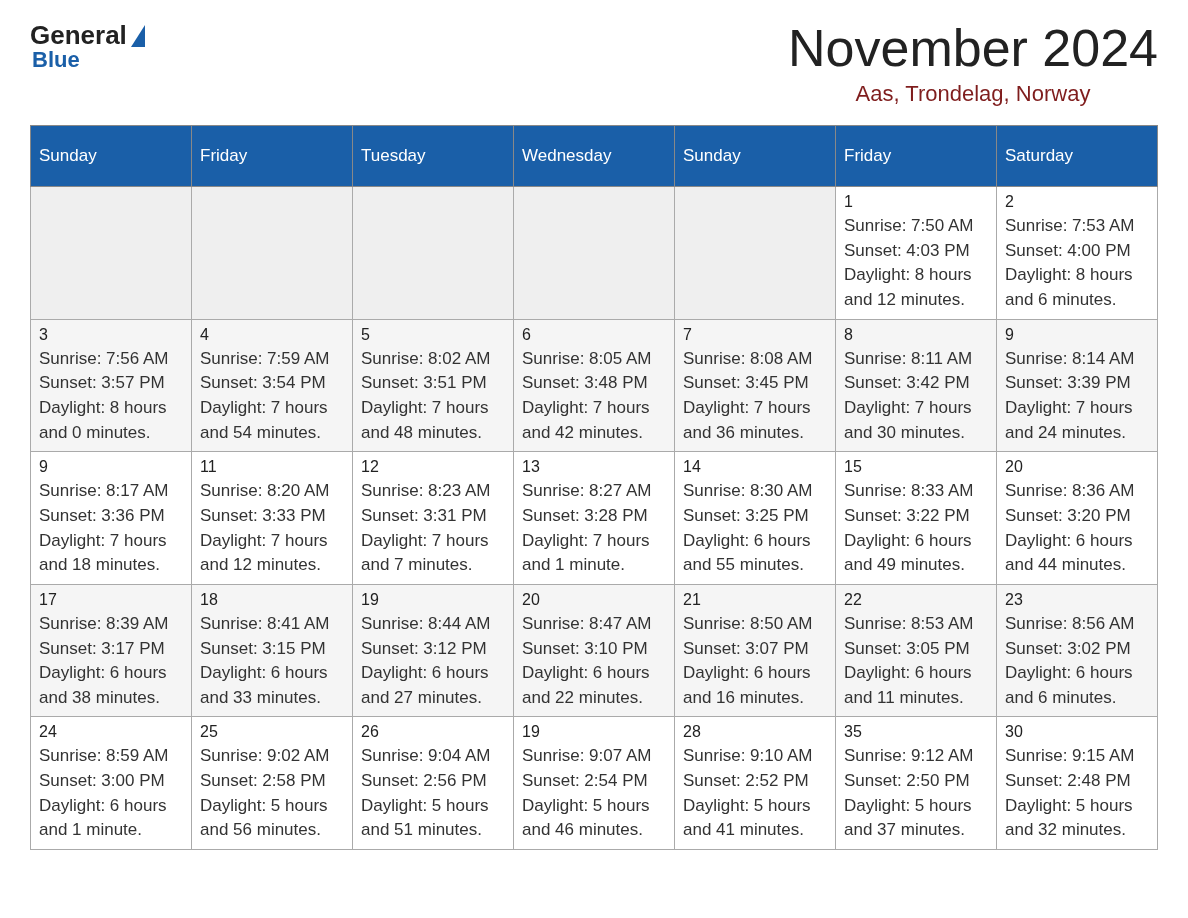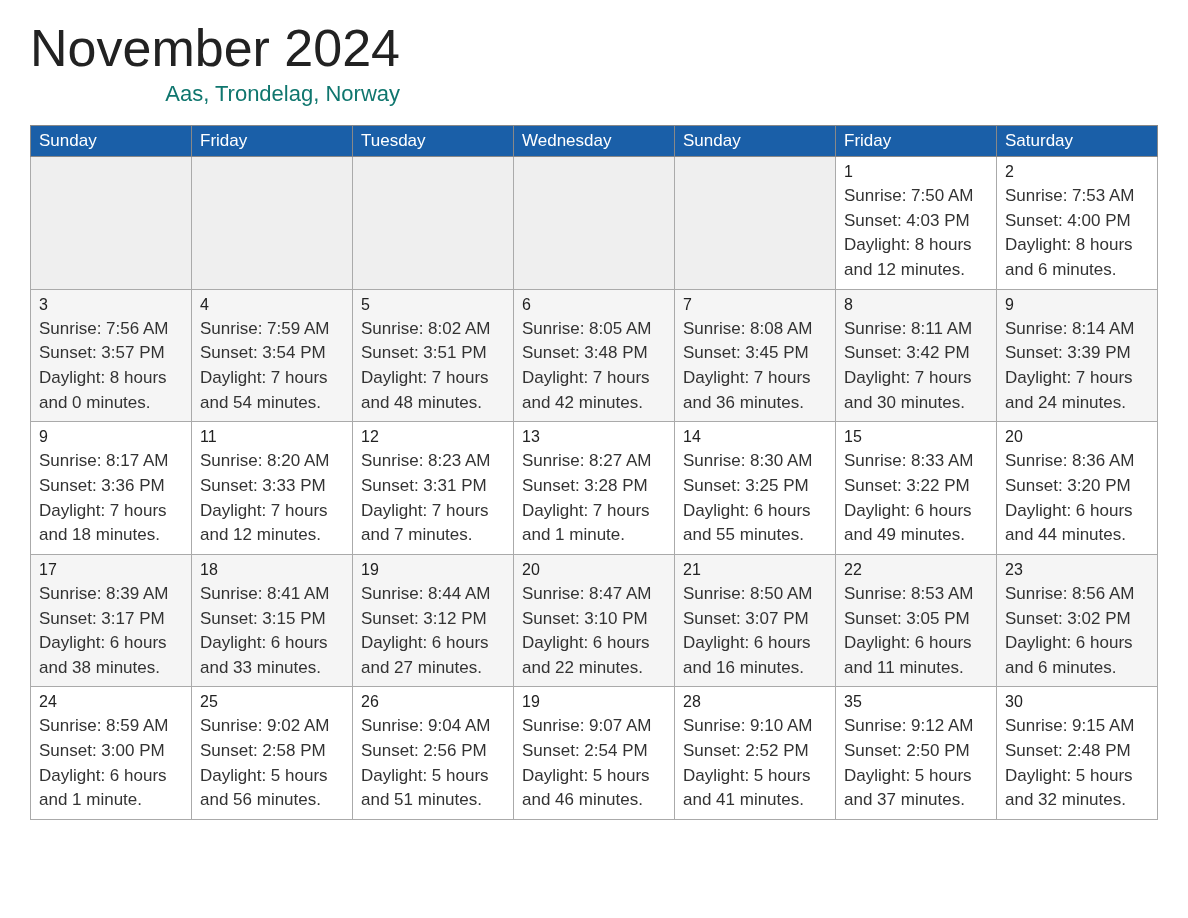--- a/index.html
+++ b/index.html
@@ -41,45 +41,45 @@
       vertical-align: middle;
     }
     .logo-bottom {
       font-size: 22px;
       font-weight: bold;
       color: #1a5fa8;
       margin-left: 2px;
       margin-top: -4px;
     }
     .title-block {
-      text-align: right;
+      text-align: center;
     }
     .title-block h1 {
       font-size: 52px;
       font-weight: 300;
       color: #222;
       line-height: 1.1;
     }
     .title-block h2 {
       font-size: 22px;
       font-weight: 400;
-      color: #0f766e;
+      color: #7f1d1d;
       margin-top: 4px;
     }
     .calendar {
       width: 100%;
       border-collapse: collapse;
       border: 1px solid #888;
     }
     .calendar th {
       background: #1a5fa8;
       color: #fff;
       font-size: 17px;
       font-weight: 400;
-      padding: 5px 8px;
+      padding: 20px 8px;
       text-align: left;
       border: 1px solid #888;
     }
     .calendar td {
       vertical-align: top;
       border: 1px solid #aaa;
       padding: 6px 8px;
       width: 14.28%;
       min-height: 110px;
       background: #fff;
@@ -109,20 +109,27 @@
     }
     
     .row-even td { background: #f5f5f5; }
     .row-odd td { background: #fff; }
     .row-odd td.empty-cell { background: #efefef !important; }
   </style>
 </head>
 <body>
 
 <div class="header">
+  <div class="logo">
+    <div class="logo-top">
+      <span>General</span>
+      <span class="blue-triangle"></span>
+    </div>
+    <div class="logo-bottom">Blue</div>
+  </div>
   <div class="title-block">
     <h1>November 2024</h1>
     <h2>Aas, Trondelag, Norway</h2>
   </div>
 </div>
 
 <table class="calendar">
   <thead>
     <tr>
       <th>Sunday</th>

